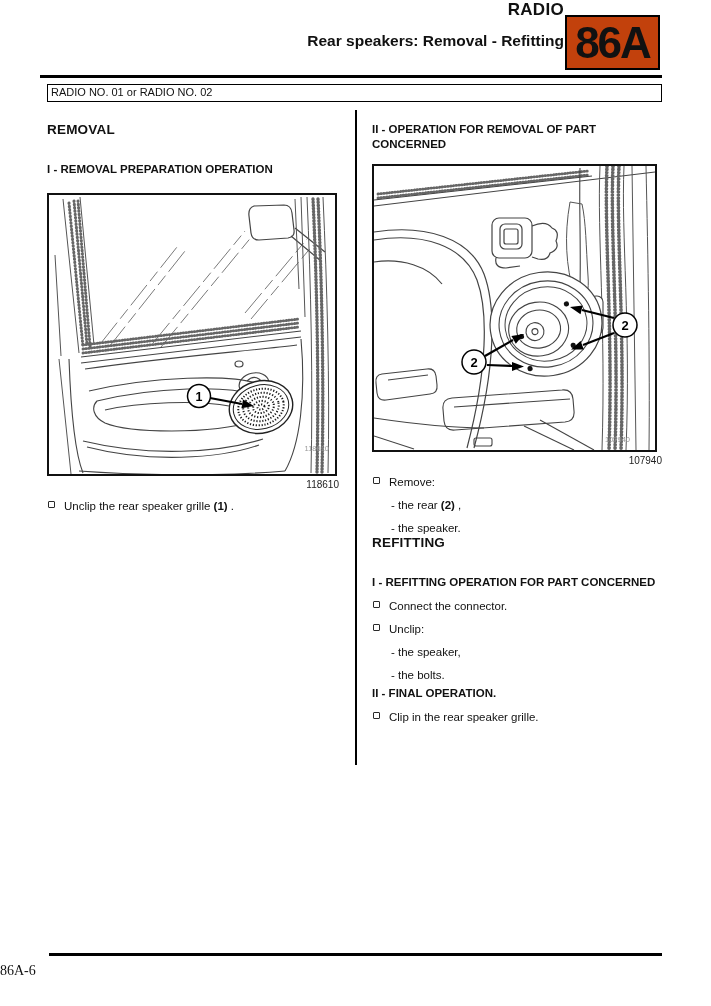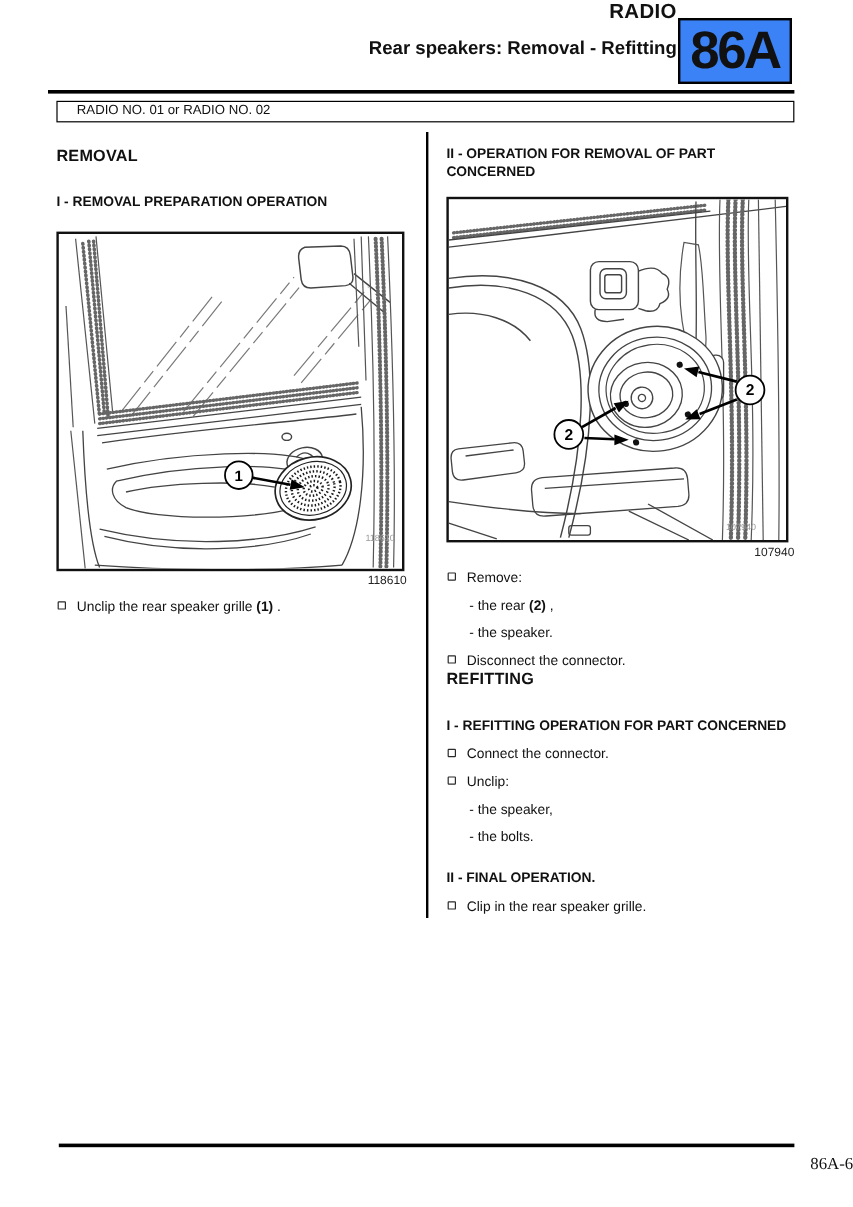--- a/index.html
+++ b/index.html
@@ -11,28 +11,28 @@
     color:#111;
     position:relative;
     overflow:hidden;
   }
   
   .title-wrap { position:absolute; left:40px; top:0; width:524px; text-align:right; }
   .doc-title { font-size:17px; font-weight:bold; letter-spacing:.3px; }
   .doc-subtitle { font-size:15.5px; font-weight:bold; margin-top:12px; }
   .section-box {
     position:absolute; left:565px; top:15px; width:95px; height:55px;
-    border:2.5px solid #000; background:#3b82f6;
+    border:2.5px solid #000; background:#c2410c;
     display:flex; align-items:center; justify-content:center;
     font-size:44px; font-weight:bold; letter-spacing:-2px; line-height:1;
   }
   .header-rule { position:absolute; left:40px; top:75px; width:622px; height:3px; background:#000; }
   .applicability-box {
     position:absolute; left:47px; top:84px; width:615px; height:18px;
-    border:1.5px solid #000; font-size:11px; line-height:15px; padding-left:16px;
+    border:1.5px solid #000; font-size:11px; line-height:15px; padding-left:3px;
   }
   
   .col-divider { position:absolute; left:355px; top:110px; width:1.5px; height:655px; background:#000; }
   .col { position:absolute; top:122px; }
   .col-left  { left:47px;  width:292px; }
   .col-right { left:372px; width:290px; }
   .h1 { font-size:13.5px; font-weight:bold; letter-spacing:.2px; line-height:16px; }
   .h2 { font-size:11.5px; font-weight:bold; line-height:15px; }
   .mt-sub  { margin-top:24px; }
   .figure-frame {
@@ -47,21 +47,21 @@
     flex:none; width:7px; height:7px; border:1.4px solid #2a2a2a;
     margin:2px 9px 0 1px; border-radius:1px;
   }
   .sub { padding-left:19px; font-size:11.5px; line-height:14px; margin-top:9px; }
   .bold-ref { font-weight:bold; }
   .gap-lg { margin-top:16px; }
   .gap-xl { }
   
   .footer-rule { position:absolute; left:49px; top:953px; width:613px; height:2.5px; background:#000; }
   .page-number {
-    position:absolute; left:0; top:963px; width:711px; text-align:right;
+    position:absolute; left:0; top:963px; width:711px; text-align:left;
     font-family:"Liberation Serif", serif; font-size:14px; color:#111;
   }
   svg { display:block; }
 </style>
 </head>
 <body>
 
 <div class="title-wrap">
   <div class="doc-title">RADIO</div>
   <div class="doc-subtitle">Rear speakers: Removal - Refitting</div>
@@ -273,40 +273,36 @@
     </svg>
   </div>
   <div class="fig-number">107940</div>
 
   <div class="step">
     <span class="cb"></span>
     <span>Remove:</span>
   </div>
   <div class="sub"><span>- the rear </span><span class="bold-ref">(2)</span><span> ,</span></div>
   <div class="sub">- the speaker.</div>
-  <div class="step">
-    <span class="cb"></span>
-    <span>Disconnect the connector.</span>
-  </div>
 
   <div class="h1 gap-xl">REFITTING</div>
   <div class="h2 mt-sub">I - REFITTING OPERATION FOR PART CONCERNED</div>
 
   <div class="step">
     <span class="cb"></span>
     <span>Connect the connector.</span>
   </div>
   <div class="step">
     <span class="cb"></span>
     <span>Unclip:</span>
   </div>
   <div class="sub">- the speaker,</div>
   <div class="sub">- the bolts.</div>
 
-  <div class="h2 gap-lg" style="margin-top:20px">II - FINAL OPERATION.</div>
+  <div class="h2 gap-lg" style="margin-top:4px">II - FINAL OPERATION.</div>
   <div class="step">
     <span class="cb"></span>
     <span>Clip in the rear speaker grille.</span>
   </div>
 </div>
 
 <div class="footer-rule"></div>
 <div class="page-number">86A-6</div>
 
 </body></html>

